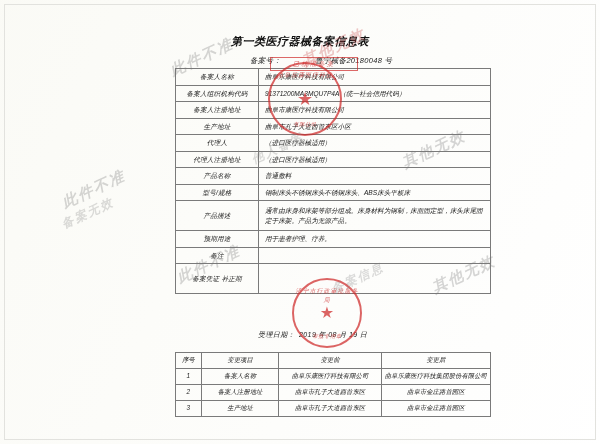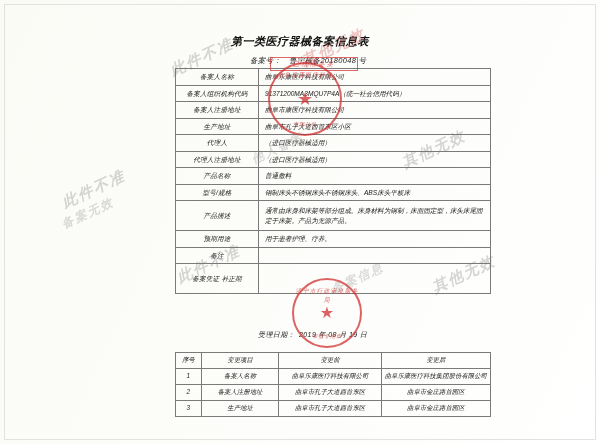--- a/index.html
+++ b/index.html
@@ -26,21 +26,21 @@
     position:absolute;top:34px;left:0;width:100%;
     text-align:center;
     font-size:11px;font-weight:bold;letter-spacing:.5px;
     color:#111;
   }
   .recordno{
     position:absolute;top:56px;left:250px;
     font-size:7.5px;color:#222;
     letter-spacing:.3px;
   }
-  .recordno .lbl{margin-right:8px;}
+  .recordno .lbl{margin-right:34px;}
   table.main{
     position:absolute;top:68px;left:175px;
     width:316px;
     border-collapse:collapse;
     font-size:6.6px;
     color:#1a1a1a;
   }
   table.main td{
     border:1px solid #7a7a7a;
     padding:3px 4px;

